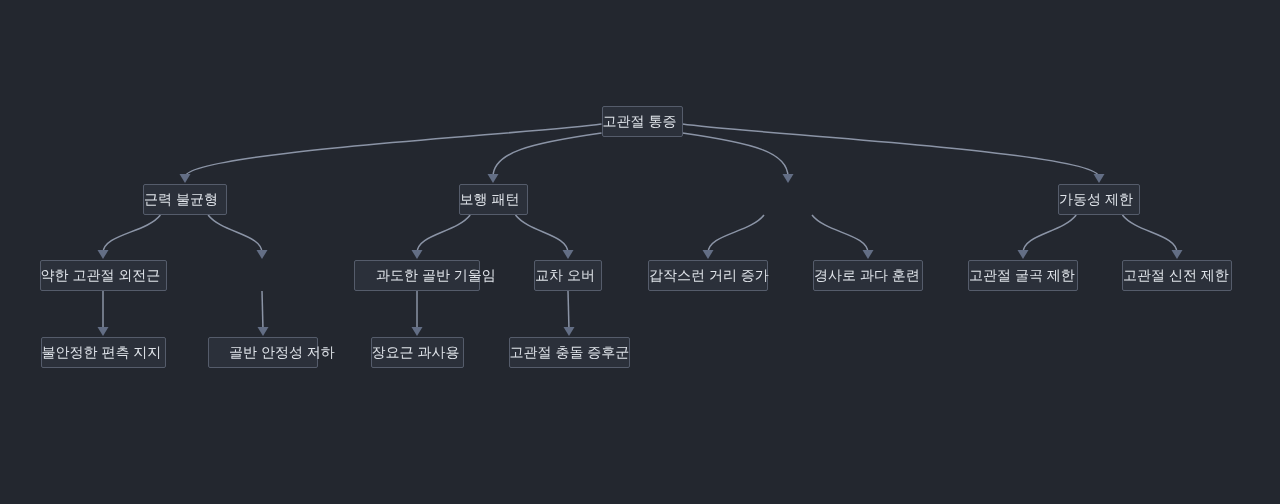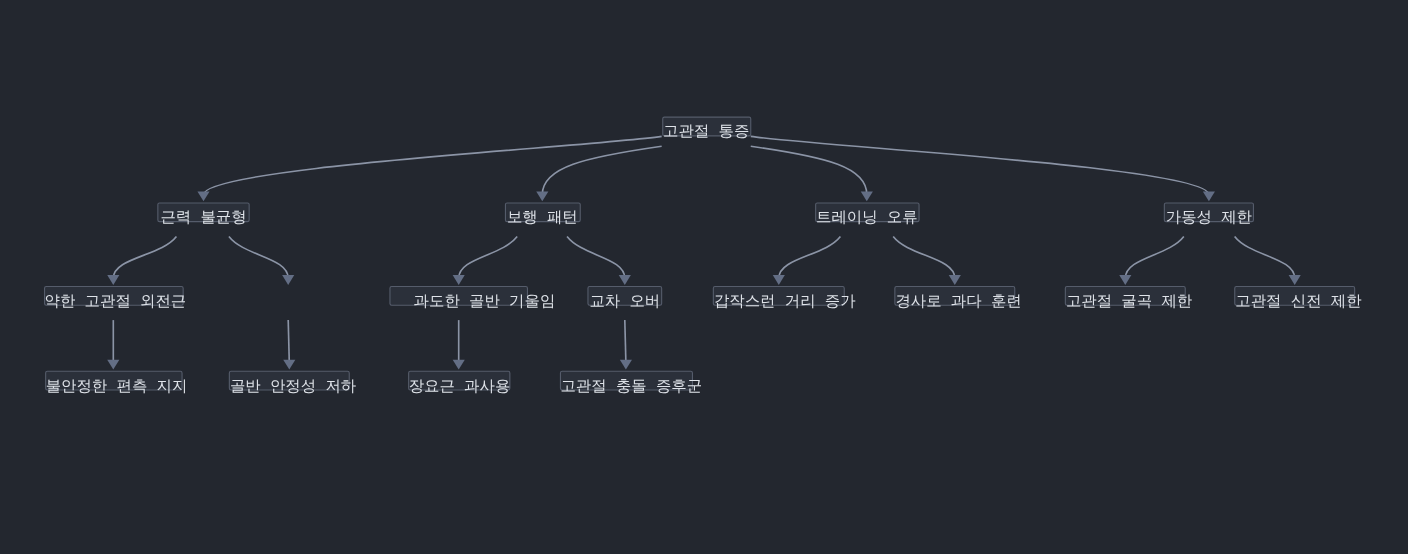--- a/index.html
+++ b/index.html
@@ -24,32 +24,30 @@
     fill: none;
     stroke: var(--edge-color, #8b94a6);
     stroke-width: 1.5;
   }
   .edges polygon {
     fill: var(--arrow-color, #636e85);
     stroke: none;
   }
   .node {
     position: absolute;
-    height: 18px;
+    height: 31px;
     box-sizing: border-box;
     background: var(--node-fill, #2b303a);
     border: 1px solid var(--node-border, #555c6b);
     border-radius: 2px;
     color: var(--node-text, #dfe3e9);
     font-size: 14px;
     line-height: 29px;
-    text-align: center;
     white-space: nowrap;
     overflow: visible;
-    font-family: Liberation Mono, monospace;
   }
 </style>
 </head>
 <body style="background: rgb(35, 39, 47);">
 
 <div class="canvas" style="--background: #23272f; --node-fill: #2b303a; --node-border: #555c6b; --node-text: #dfe3e9; --edge-color: #8b94a6; --arrow-color: #636e85;">
   <svg class="edges" viewBox="0 0 1280 504" xmlns="http://www.w3.org/2000/svg">
       <path d="M 601.5 124 C 531.5 134, 185 152, 185 177"></path>
       <polygon points="179.5,174 190.5,174 185,183"></polygon>
       <path d="M 601.5 133 C 531.5 143, 493 152, 493 177"></path>
@@ -79,26 +77,25 @@
       <path d="M 262 291 L 263 330"></path>
       <polygon points="257.5,327 268.5,327 263,336"></polygon>
       <path d="M 417 291 L 417 330"></path>
       <polygon points="411.5,327 422.5,327 417,336"></polygon>
       <path d="M 568 291 L 569 330"></path>
       <polygon points="563.5,327 574.5,327 569,336"></polygon>
     </svg>
 <div class="node" style="left: 601.5px; top: 106px; width: 81px;">고관절 통증</div>
     <div class="node" style="left: 143px; top: 184px; width: 84px;">근력 불균형</div>
     <div class="node" style="left: 458.5px; top: 184px; width: 69px;">보행 패턴</div>
-    <div class="node" style="left: 740.5px; top: 184px; width: 95px;">트레이닝 오류</div>
     <div class="node" style="left: 1058px; top: 184px; width: 82px;">가동성 제한</div>
     <div class="node" style="left: 39.5px; top: 260px; width: 127px;">약한 고관절 외전근</div>
     <div class="node" style="left: 354px; top: 260px; width: 126px; padding-left: 21px;">과도한 골반 기울임</div>
     <div class="node" style="left: 534px; top: 260px; width: 68px;">교차 오버</div>
     <div class="node" style="left: 648px; top: 260px; width: 120px;">갑작스런 거리 증가</div>
     <div class="node" style="left: 813px; top: 260px; width: 110px;">경사로 과다 훈련</div>
     <div class="node" style="left: 968px; top: 260px; width: 110px;">고관절 굴곡 제한</div>
     <div class="node" style="left: 1122px; top: 260px; width: 110px;">고관절 신전 제한</div>
     <div class="node" style="left: 40.5px; top: 337px; width: 125px;">불안정한 편측 지지</div>
-    <div class="node" style="left: 208px; top: 337px; width: 110px;">골반 안정성 저하</div>
+    <div class="node" style="left: 208px; top: 337px; width: 110px; padding-left: 20px;">골반 안정성 저하</div>
     <div class="node" style="left: 508.5px; top: 337px; width: 121px;">고관절 충돌 증후군</div>
     <div class="node" style="left: 370.5px; top: 337px; width: 93px;">장요근 과사용</div>
   </div>
 
 </body></html>

